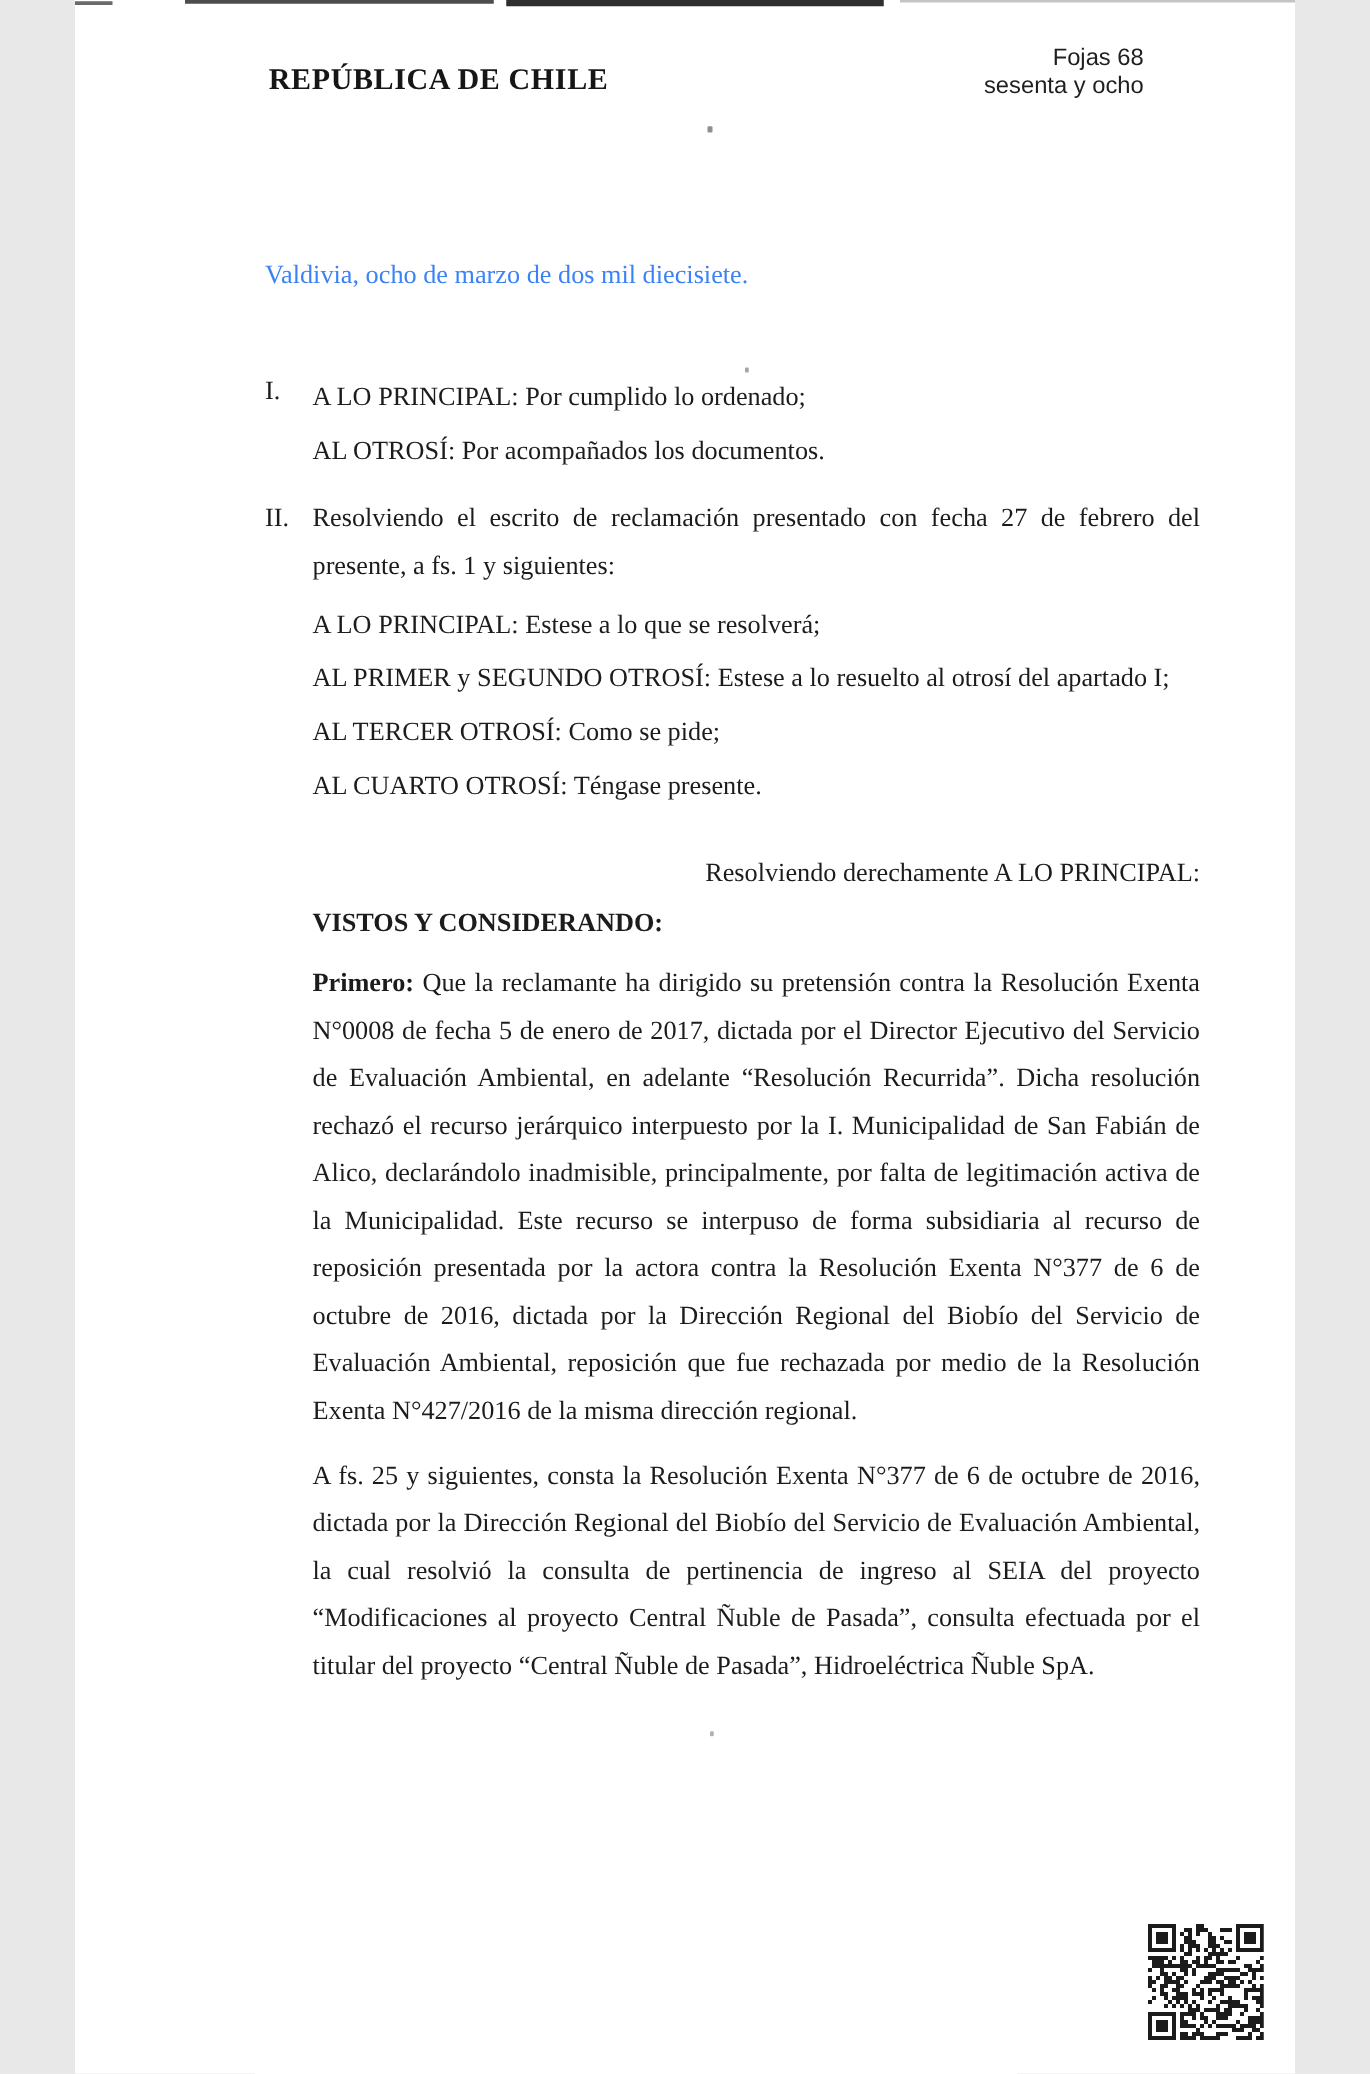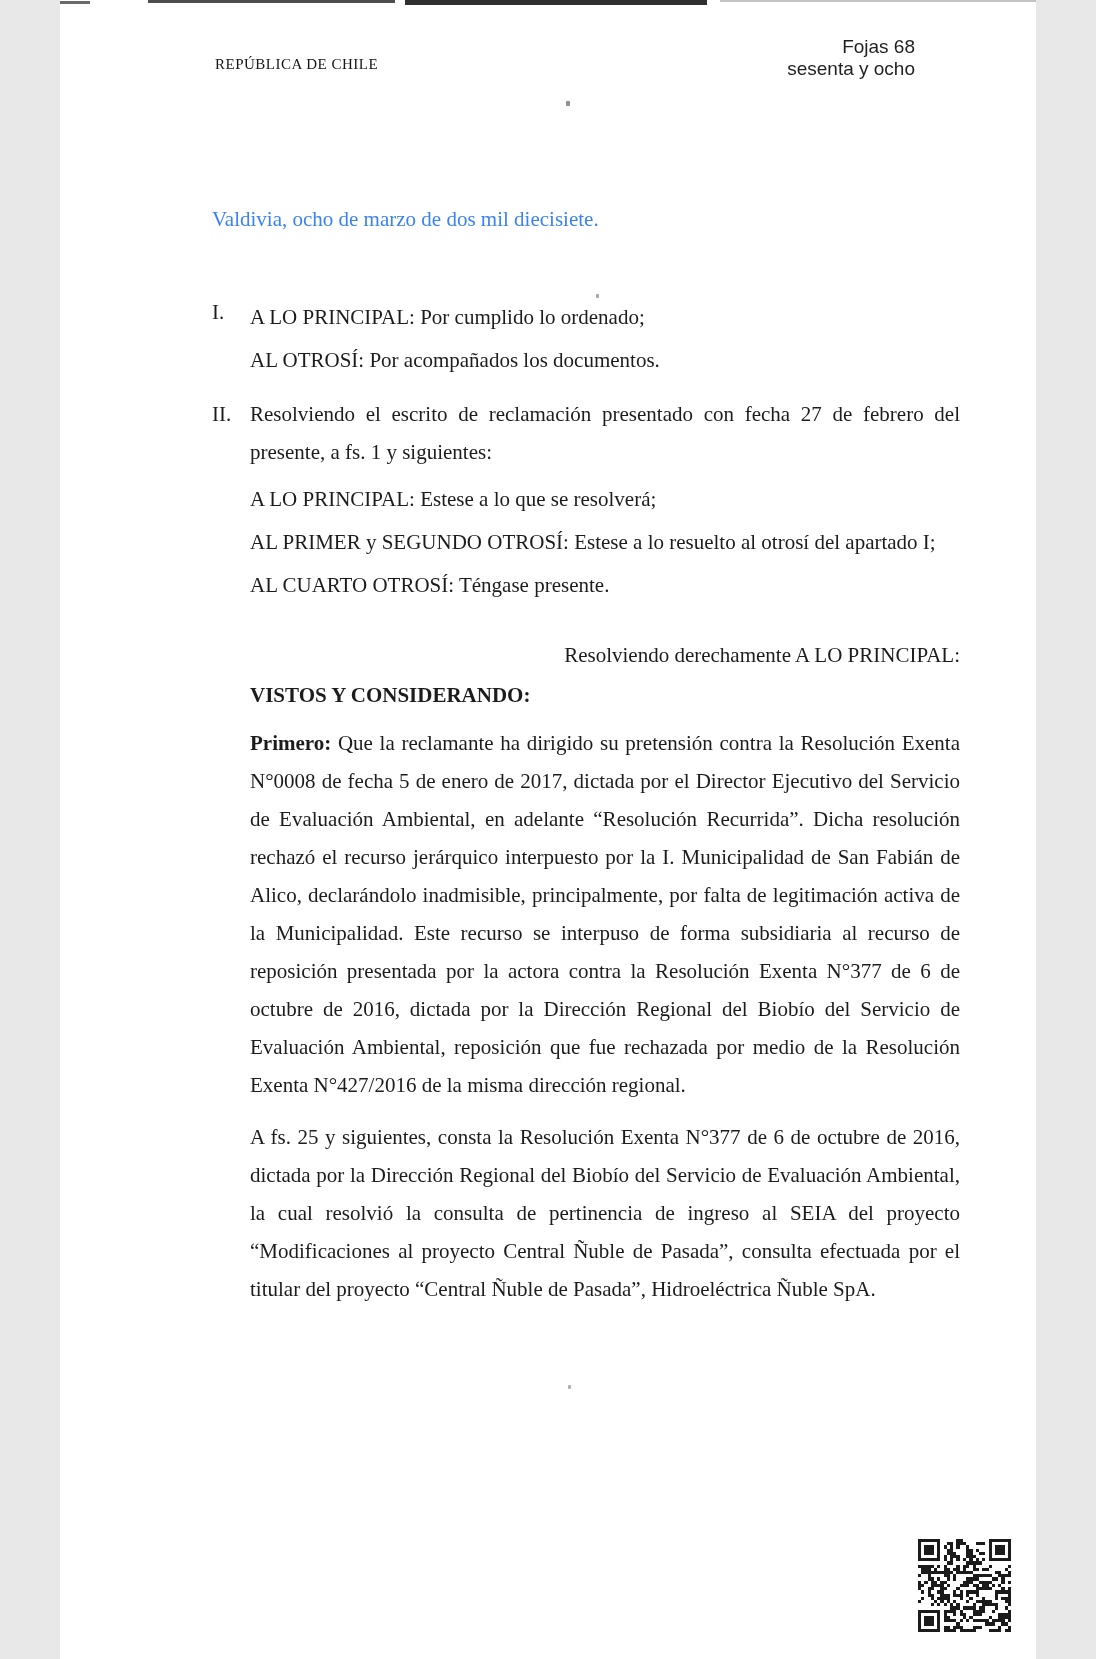--- a/index.html
+++ b/index.html
@@ -10,21 +10,21 @@
     background:#ffffff;
     overflow:hidden;
     font-family:"Liberation Serif","DejaVu Serif",serif;
     color:#1c1c1c;
   }
   
   .artifact{position:absolute;pointer-events:none;}
   
   .letterhead{
     position:absolute;left:155px;top:50px;
-    font-weight:normal;font-size:15px;line-height:28px;
+    font-weight:bold;font-size:24px;line-height:28px;
     letter-spacing:0.5px;color:#161616;
   }
   
   .stamp{
     position:absolute;right:121px;top:36px;
     text-align:right;
     font-family:"Liberation Sans","DejaVu Sans",sans-serif;
     font-size:19px;line-height:21.5px;color:#1f1f1f;
   }
   .date-line{
@@ -84,20 +84,21 @@
         <p class="sub">AL OTROSÍ: Por acompañados los documentos.</p>
       </div>
     </div>
 
     <div class="section">
       <p class="numeral">II.</p>
       <div class="sec-body">
         <p class="sec-intro">Resolviendo el escrito de reclamación presentado con fecha 27 de febrero del presente, a fs. 1 y siguientes:</p>
         <p class="sub">A LO PRINCIPAL: Estese a lo que se resolverá;</p>
         <p class="sub">AL PRIMER y SEGUNDO OTROSÍ: Estese a lo resuelto al otrosí del apartado I;</p>
+        <p class="sub">AL TERCER OTROSÍ: Como se pide;</p>
         <p class="sub">AL CUARTO OTROSÍ: Téngase presente.</p>
       </div>
     </div>
 
     <div class="section">
       <p class="numeral"></p>
       <div class="sec-body">
         <p class="plainline">Resolviendo derechamente A LO PRINCIPAL:</p>
         <p class="vistos">VISTOS Y CONSIDERANDO:</p>
         <p class="consid"><strong>Primero:</strong> <span>Que la reclamante ha dirigido su pretensión contra la Resolución Exenta N°0008 de fecha 5 de enero de 2017, dictada por el Director Ejecutivo del Servicio de Evaluación Ambiental, en adelante “Resolución Recurrida”. Dicha resolución rechazó el recurso jerárquico interpuesto por la I. Municipalidad de San Fabián de Alico, declarándolo inadmisible, principalmente, por falta de legitimación activa de la Municipalidad. Este recurso se interpuso de forma subsidiaria al recurso de reposición presentada por la actora contra la Resolución Exenta N°377 de 6 de octubre de 2016, dictada por la Dirección Regional del Biobío del Servicio de Evaluación Ambiental, reposición que fue rechazada por medio de la Resolución Exenta N°427/2016 de la misma dirección regional.</span></p>

